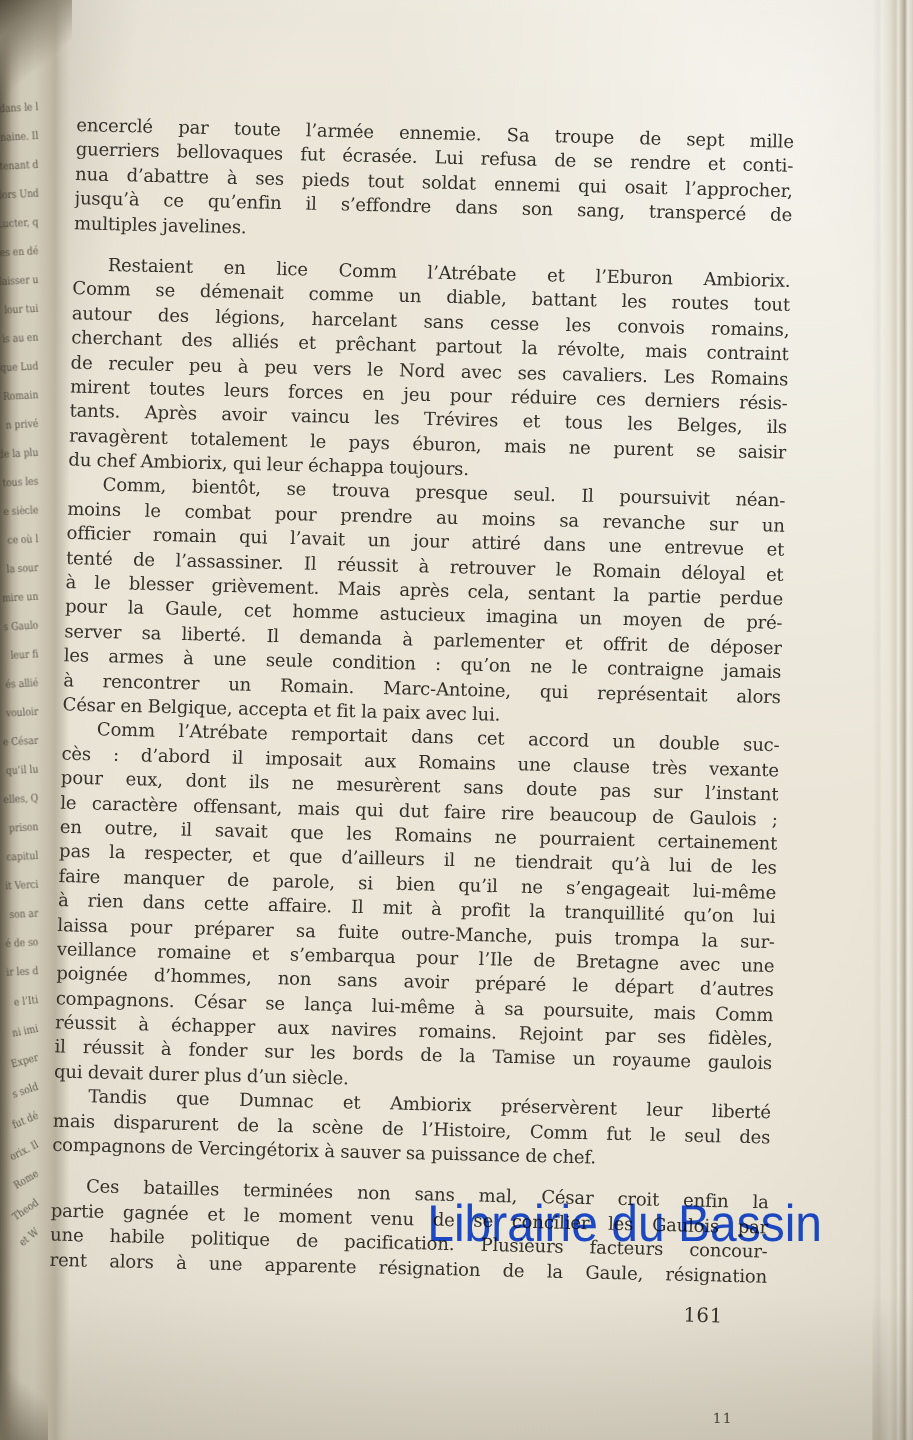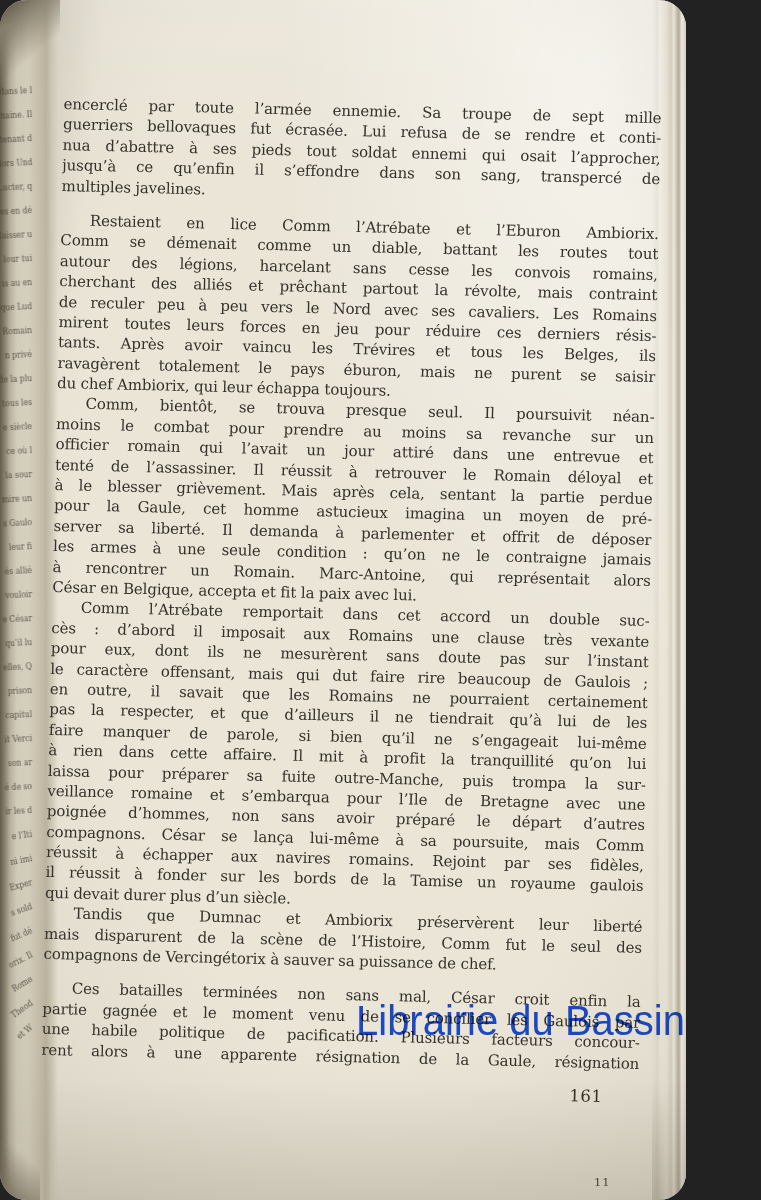--- a/index.html
+++ b/index.html
@@ -1,27 +1,26 @@
 <!DOCTYPE html>
 <html><head>
 <meta charset="utf-8">
 <style>
   html,body{margin:0;padding:0;background:#222;}
   .photo{
     position:relative;
-    width:686px;height:1200px;
+    width:761px;height:1200px;
     overflow:hidden;
     background:
       radial-gradient(ellipse at 88% 6%, rgba(255,255,255,0.55), rgba(255,255,255,0) 38%),
       linear-gradient(0deg, rgba(104,94,72,0.14), rgba(104,94,72,0) 10%),
       linear-gradient(180deg, rgba(255,255,255,0.10), rgba(255,255,255,0) 14%),
       linear-gradient(97deg, rgba(62,55,42,0.20) 0px, rgba(0,0,0,0) 13%),
       #eae5d7;
     font-family:"DejaVu Serif", serif;
-    border-radius:27px;
   }
   
   .left-strip{
     position:absolute;left:0;top:0;width:58px;height:100%;
     background:linear-gradient(90deg,
       #655e4f 0px,#8d8571 5px,#bdb5a3 10px,#d6d0bf 17px,
       #d9d3c2 28px,#cdc5b2 38px,#bfb7a4 46px,#d2ccba 52px,
       rgba(234,229,215,0) 58px);
   }
   .corner-tl{

